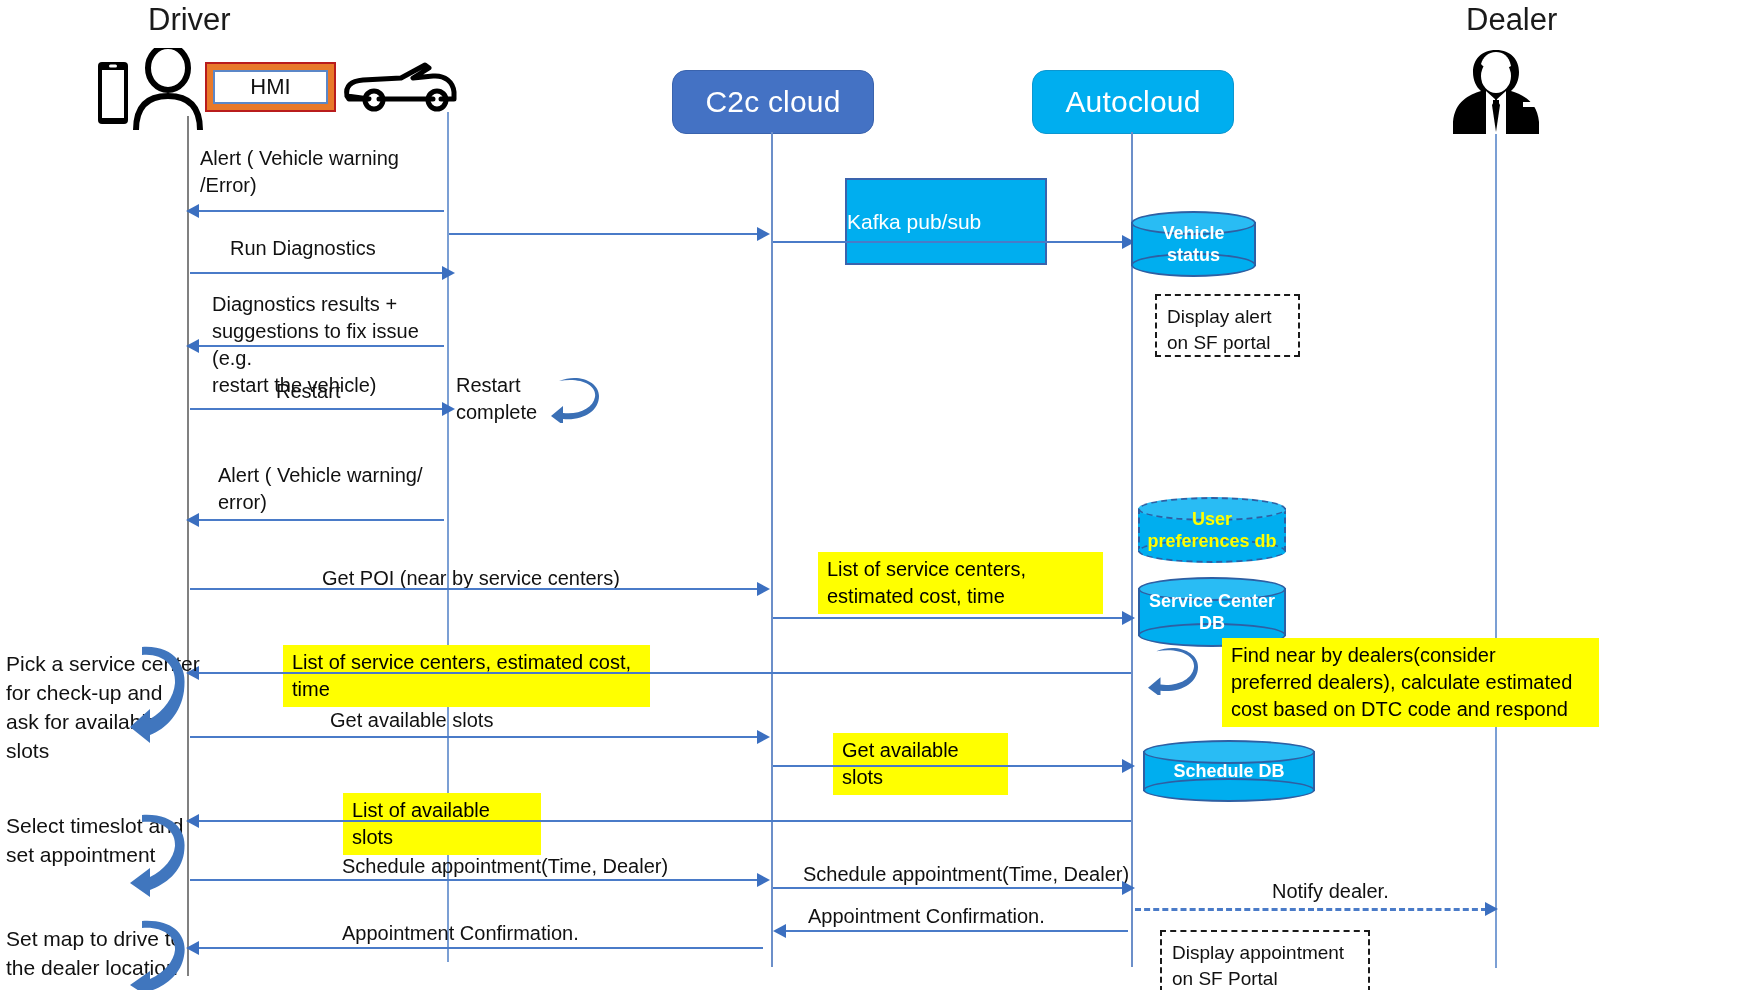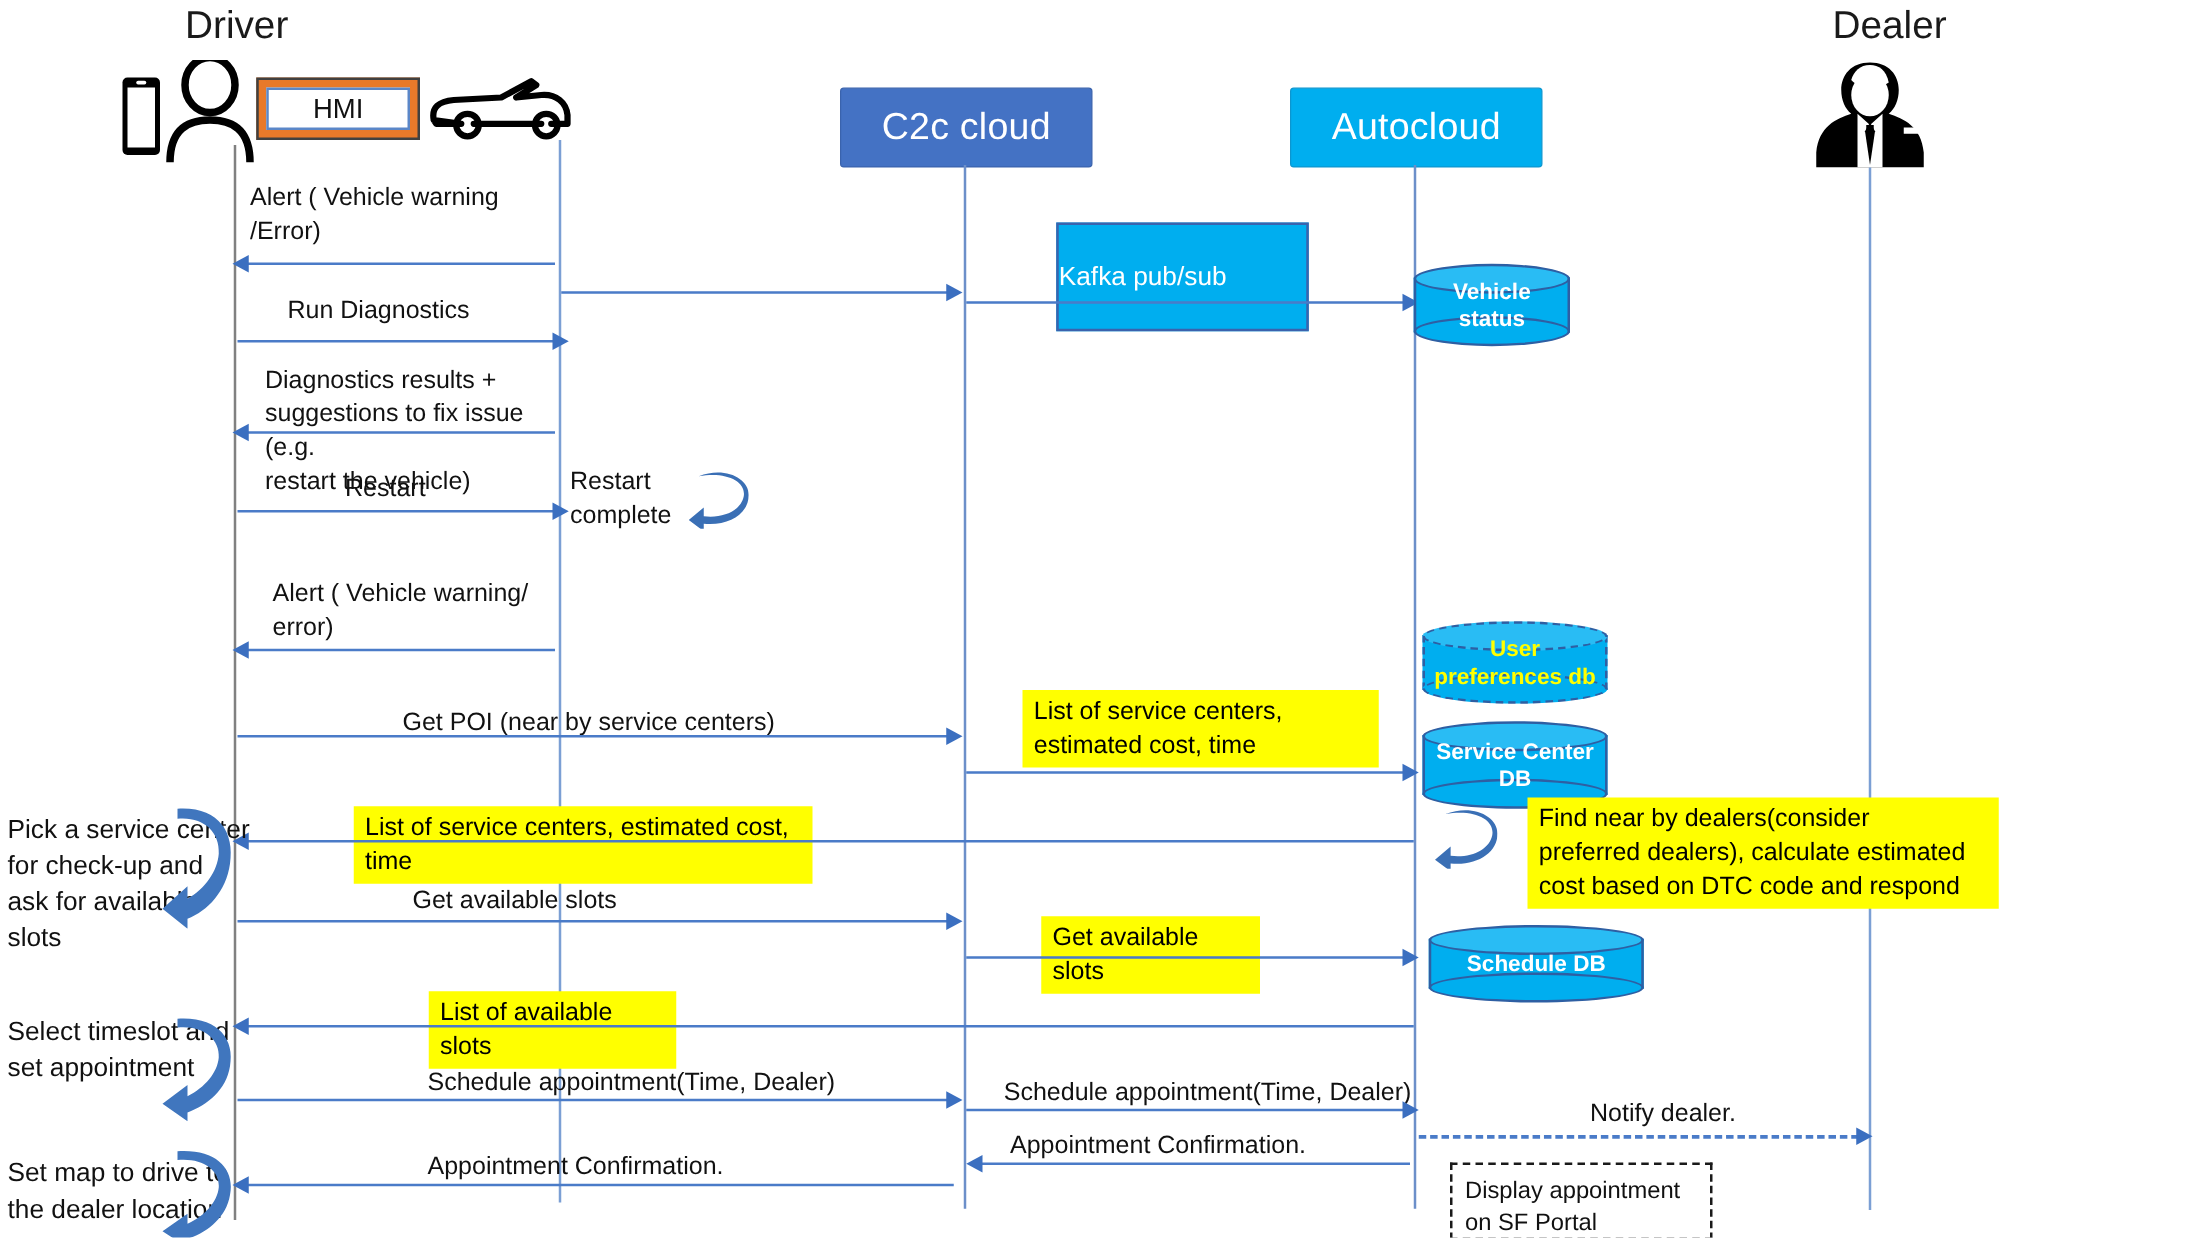--- a/index.html
+++ b/index.html
@@ -7,30 +7,30 @@
        font-family:"Liberation Sans", sans-serif;color:#000;}
   #stage{position:relative;width:1760px;height:990px;}
 
   
   .lifeline{position:absolute;width:2px;}
   .ll-gray{background:#808080;}
   .ll-blue{background:#7B9FD4;}
   .ll-cblue{background:#6C8FC9;}
 
   
-  .phead{position:absolute;border-radius:3px;display:flex;align-items:center;
+  .phead{position:absolute;border-radius:14px;display:flex;align-items:center;
          justify-content:center;color:#ffffff;font-size:30px;letter-spacing:.2px;}
   .phead.c2c{background:#4472C4;border:1px solid #3A63AD;}
   .phead.auto{background:#00AEEF;border:1px solid #0C96D0;}
 
   
   .actor-label{position:absolute;font-size:31px;color:#1a1a1a;white-space:nowrap;}
 
   
-  .hmi-outer{position:absolute;border:2px solid #404040;background:#E8792A;
+  .hmi-outer{position:absolute;border:2px solid #b91c1c;background:#E8792A;
              box-sizing:border-box;padding:6px;}
   .hmi-inner{width:100%;height:100%;background:#ffffff;border:2px solid #5B87C8;
              box-sizing:border-box;display:flex;align-items:center;justify-content:center;
              font-size:22px;color:#111;}
 
   
   .kafka{position:absolute;background:#00AEEF;border:2px solid #3A63AD;
          display:flex;align-items:center;
          color:#ffffff;font-size:21px;}
 
@@ -148,20 +148,22 @@
   <div class="ahead r" style="left:1122px;top:235px;"></div>
 
   <div class="cyl white" style="left:1131px;top:211px;width:125px;height:66px;">
     <div class="body"></div>
       <div class="bot"></div>
       <div class="top"></div>
     <div class="cap" style="white-space: pre-line;">Vehicle
 status</div>
   </div>
 
+  <div class="note" style="left: 1155px; top: 294px; width: 145px; height: 63px; white-space: pre-line;">Display alert
+on SF portal</div>
 
   <div class="msg" style="left: 230px; top: 235px; width: 260px; white-space: pre-line;">Run Diagnostics</div>
   <div class="arrow" style="left:190px;top:272px;width:254px;"></div>
   <div class="ahead r" style="left:442px;top:266px;"></div>
 
   <div class="msg" style="left: 212px; top: 291px; width: 240px; white-space: pre-line;">Diagnostics results +
 suggestions to fix issue (e.g.
 restart the vehicle)</div>
   <div class="arrow" style="left:190px;top:345px;width:254px;"></div>
   <div class="ahead l" style="left:186px;top:339px;"></div>

